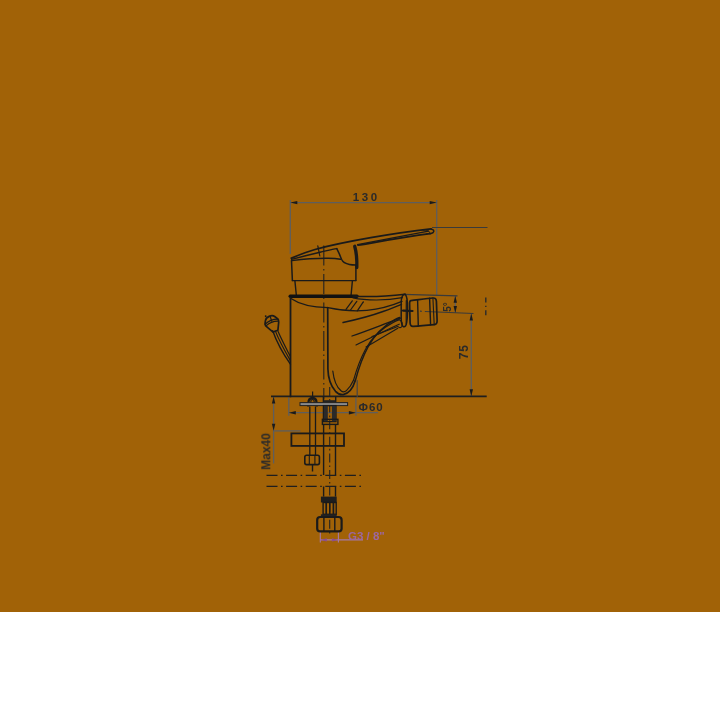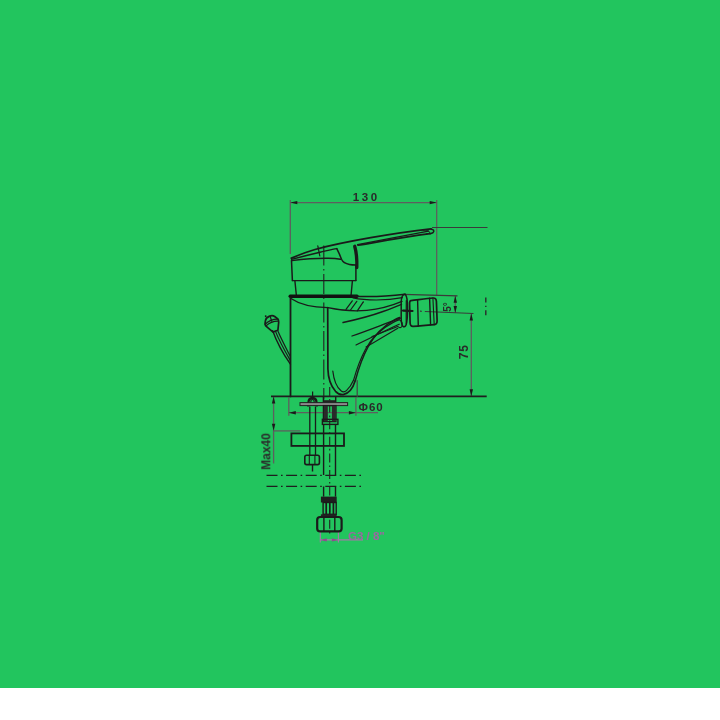--- a/index.html
+++ b/index.html
@@ -1,16 +1,16 @@
 <!DOCTYPE html>
 <html><head>
 <meta charset="utf-8">
 <style>
   html,body{margin:0;padding:0;background:#ffffff;}
-  #page{width:720px;height:688px;position:relative;background:#22c55e;overflow:hidden;}
+  #page{width:720px;height:612px;position:relative;background:#a16207;overflow:hidden;}
   svg{position:absolute;left:0;top:0;filter:blur(0.3px);}
   text{font-family:"Liberation Sans",sans-serif;}
 </style>
 </head>
 <body>
 <div id="page">
 <svg width="720" height="720" viewBox="0 0 720 720" fill="none">
 
 <g stroke="#5e5e5e" stroke-width="1.3">
 

